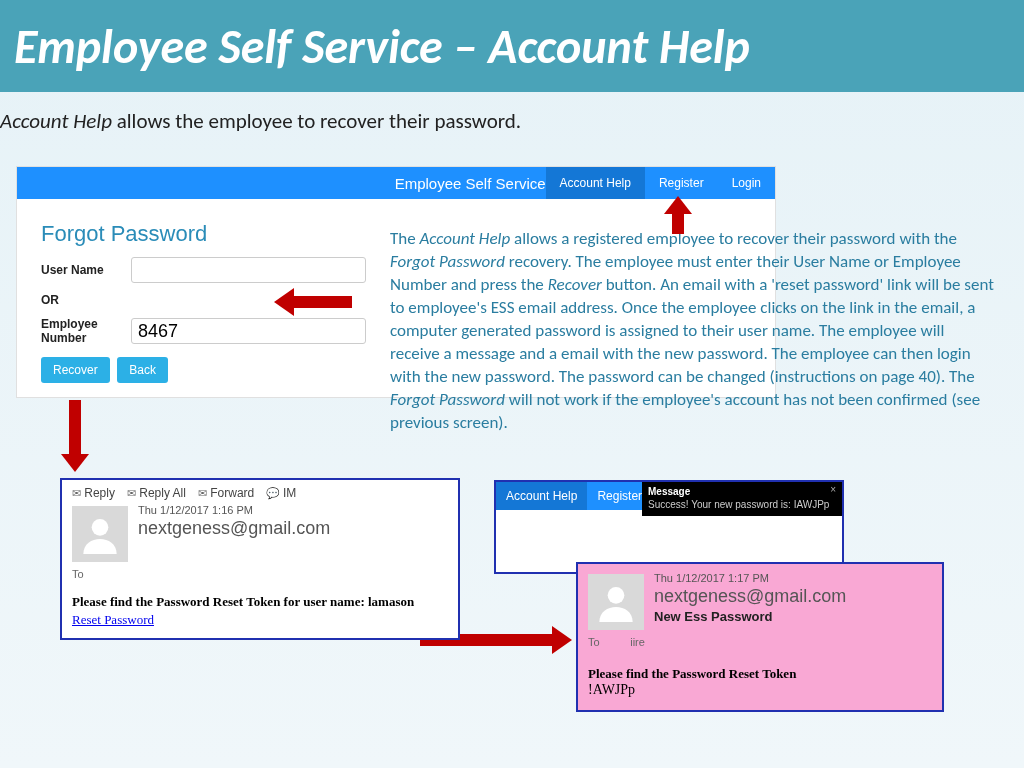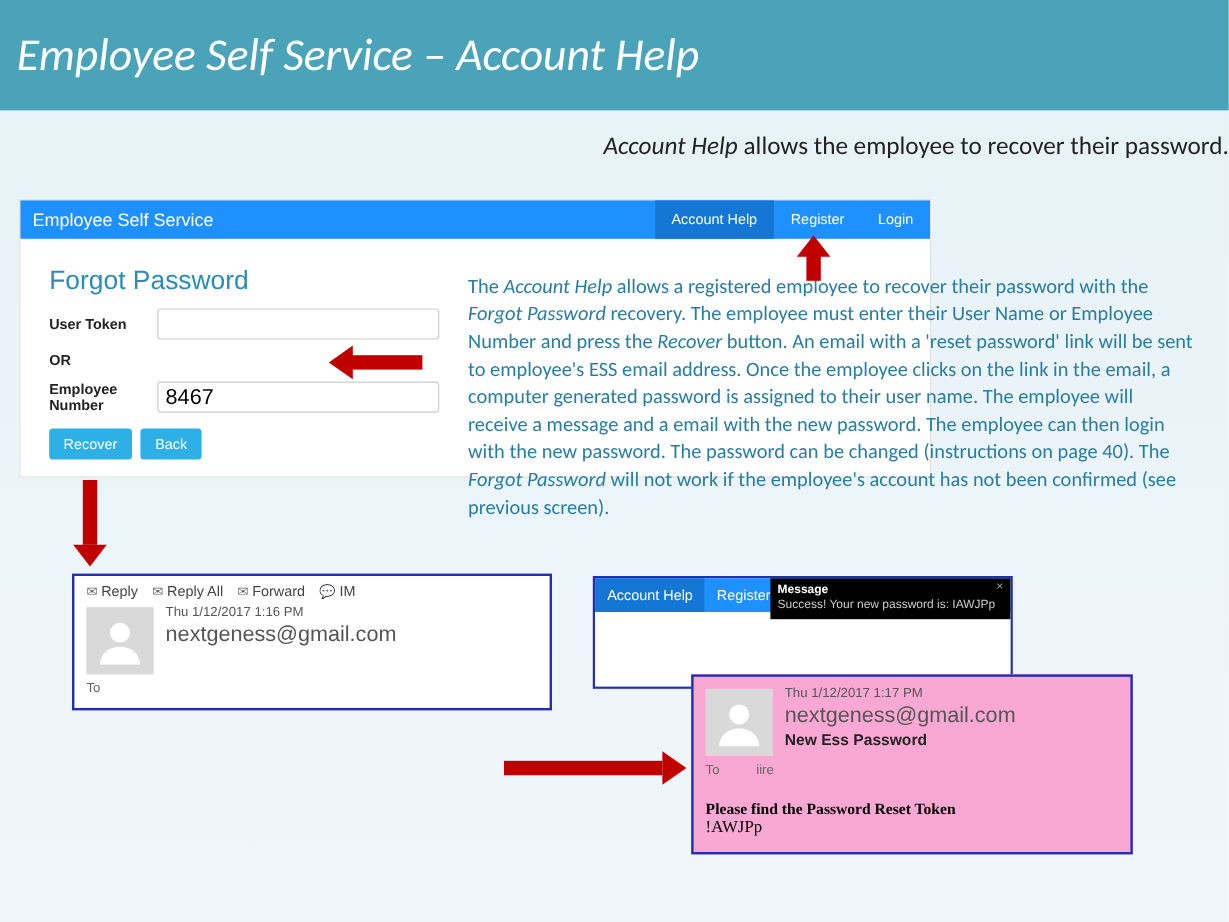--- a/index.html
+++ b/index.html
@@ -14,26 +14,26 @@
   .header-band {
     background: #4aa3b8;
     height: 92px;
     width: 100%;
     display: flex;
     align-items: center;
     padding-left: 14px;
   }
   .header-title {
     color: #fff;
-    font-size: 38px;
-    font-weight: normal;
+    font-size: 48px;
+    font-weight: bold;
     font-style: italic;
   }
   .intro {
-    text-align: right;
+    text-align: left;
     font-size: 21px;
     color: #222;
     margin: 16px 0 8px 0;
   }
   .intro .ital { font-style: italic; }
 
   
   .ess-app {
     position: absolute;
     left: 16px;
@@ -43,20 +43,21 @@
     border: 1px solid #e0e0e0;
   }
   .ess-nav {
     background: #1e90ff;
     height: 32px;
     display: flex;
     align-items: center;
     color: #fff;
     font-size: 14px;
     font-family: Arial, sans-serif;
+    text-align: right;
   }
   .ess-brand { padding-left: 10px; flex: 1; font-size: 15px; }
   .ess-nav-item { padding: 0 14px; height: 100%; display: flex; align-items: center; font-size: 12px; }
   .ess-nav-item.active { background: #1477d6; }
   .ess-body { padding: 22px 16px 14px 24px; position: relative; }
   .fp-title { color: #2a8cb8; font-size: 22px; margin-bottom: 10px; font-family: Arial, sans-serif; font-weight: normal; }
   .fld-row { display: flex; align-items: center; margin-bottom: 10px; }
   .fld-label { width: 90px; font-size: 12px; font-weight: bold; color: #222; font-family: Arial, sans-serif; }
   .fld-input { width: 235px; height: 26px; border: 1px solid #ccc; border-radius: 3px; padding: 0 6px; font-size: 18px; }
   .or-row { font-size: 12px; font-weight: bold; color: #222; margin: 6px 0 10px 0; font-family: Arial, sans-serif; }
@@ -264,21 +265,21 @@
 <div class="ess-app">
   <div class="ess-nav">
     <div class="ess-brand">Employee Self Service</div>
     <div class="ess-nav-item active">Account Help</div>
     <div class="ess-nav-item">Register</div>
     <div class="ess-nav-item">Login</div>
   </div>
   <div class="ess-body">
     <div class="fp-title">Forgot Password</div>
     <div class="fld-row">
-      <div class="fld-label">User Token</div>
+      <div class="fld-label">User Name</div>
       <input class="fld-input" value="" style="">
     </div>
     <div class="or-row">OR</div>
     <div class="fld-row">
       <div class="fld-label">Employee Number</div>
       <input class="fld-input" value="8467" style="">
     </div>
     <div class="btn-row">
       <button class="ess-btn">Recover</button>
       <button class="ess-btn">Back</button>
@@ -308,20 +309,24 @@
           <circle cx="12" cy="8" r="5"></circle>
           <path d="M2 24c0-6 5-9 10-9s10 3 10 9z"></path>
         </svg>
     </div>
     <div class="email-meta">
       <div class="email-date">Thu 1/12/2017 1:16 PM</div>
       <div class="email-from">nextgeness@gmail.com</div>
     </div>
   </div>
   <div class="email-to">To</div>
+  <div class="email-body">
+    <div class="bold">Please find the Password Reset Token for user name: lamason</div>
+    <a href="#">Reset Password</a>
+  </div>
 </div>
 
 <div class="notif">
   <div class="notif-bar">
     <div class="tab active">Account Help</div>
     <div class="tab">Register</div>
   </div>
   <div class="toast">
     <span class="close">×</span>
     <div class="title">Message</div>

